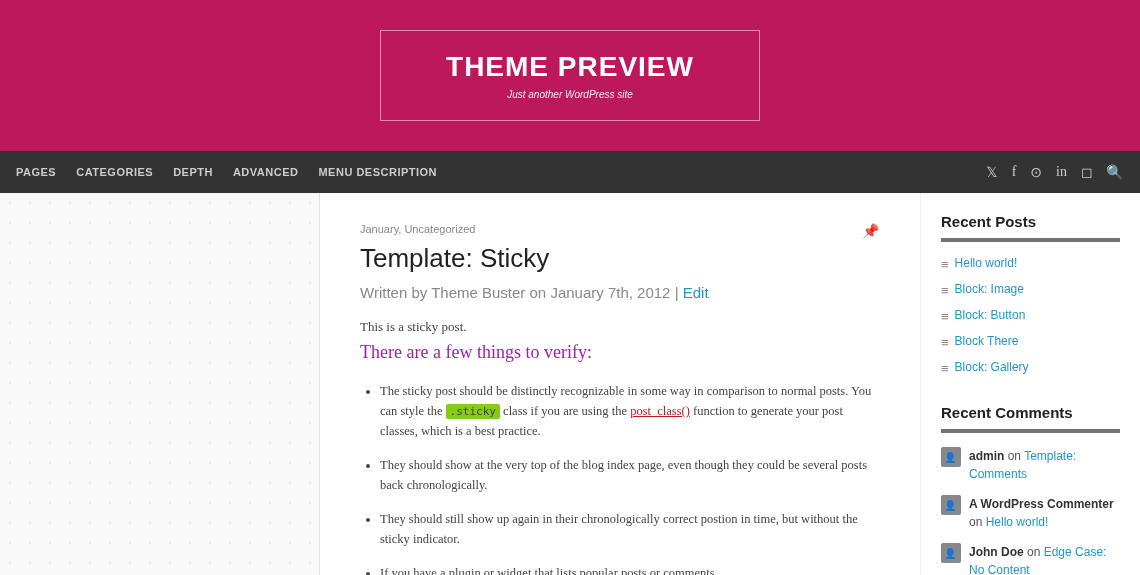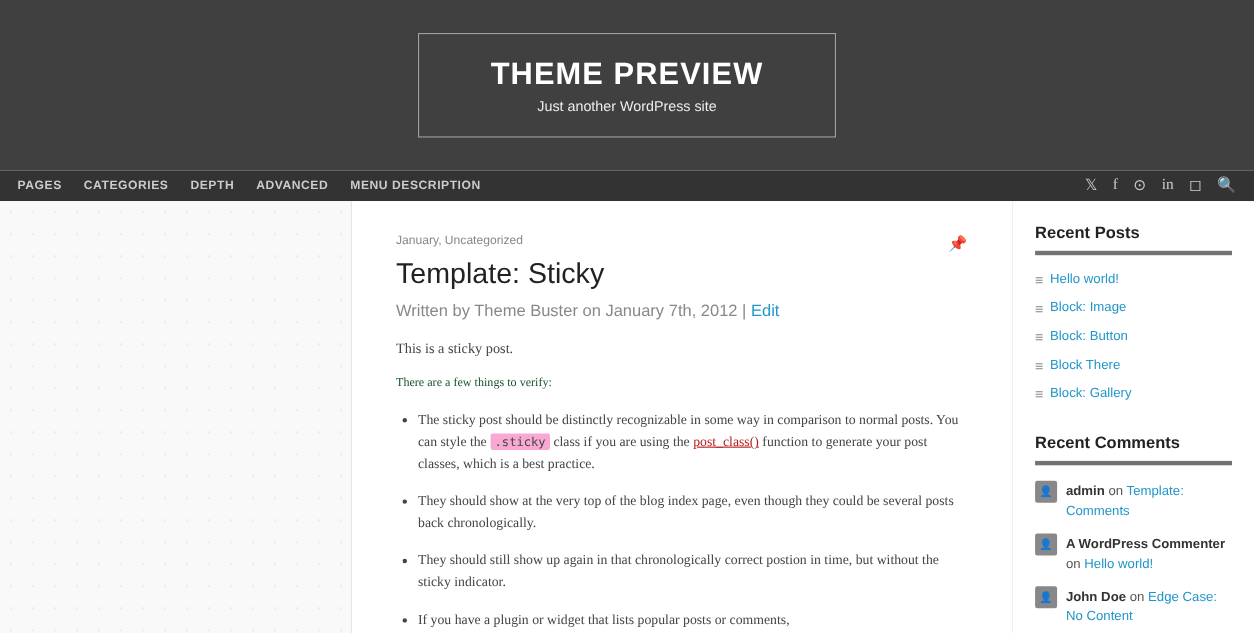--- a/index.html
+++ b/index.html
@@ -1,51 +1,52 @@
 <!DOCTYPE html>
 <html><head>
   <meta charset="utf-8">
   <style>
     * { margin: 0; padding: 0; box-sizing: border-box; }
     body { font-family: Georgia, 'Times New Roman', serif; font-size: 14px; color: #333; background: #f1f1f1; }
 
     
     #site-header {
-      background: #404040;
+      background: #be185d;
       padding: 30px 20px;
       text-align: center;
     }
     .header-box {
       display: inline-block;
       border: 1px solid rgba(255,255,255,0.5);
       padding: 20px 60px;
       min-width: 380px;
     }
     .site-title {
       color: #fff;
       font-family: Arial, sans-serif;
       font-size: 28px;
       font-weight: bold;
       letter-spacing: 1px;
     }
     .site-tagline {
       color: rgba(255,255,255,0.9);
       font-family: Arial, sans-serif;
-      font-size: 13px;
+      font-size: 10px;
       margin-top: 6px;
+      font-style: italic;
     }
 
     
     #site-nav {
       background: #333;
       display: flex;
       align-items: center;
       justify-content: space-between;
       padding: 0 16px;
-      height: 28px;
+      height: 42px;
     }
     .nav-links {
       display: flex;
       gap: 20px;
     }
     .nav-link {
       color: #ccc;
       font-family: Arial, sans-serif;
       font-size: 11px;
       font-weight: bold;
@@ -114,41 +115,40 @@
     .post-meta a, .post-meta span {
       color: #888;
     }
     .post-meta .edit-link {
       color: #2196c9;
       cursor: pointer;
     }
     .post-intro {
       font-size: 13px;
       color: #444;
-      margin-bottom: 12px;
       line-height: 1.6;
     }
     .post-heading {
-      font-size: 11px;
-      color: #14532d;
+      font-size: 18px;
+      color: #a21caf;
       margin-bottom: 14px;
       line-height: 1.6;
     }
     .post-list {
       padding-left: 20px;
       margin-bottom: 10px;
     }
     .post-list li {
       font-size: 12.5px;
       color: #444;
       margin-bottom: 14px;
       line-height: 1.6;
     }
     .inline-code {
-      background: #f9a8d4;
+      background: #84cc16;
       font-family: monospace;
       font-size: 11px;
       padding: 1px 4px;
       border-radius: 2px;
     }
     .post-link {
       color: #b91c1c;
       text-decoration: underline;
     }
     .sticky-pin {
@@ -279,21 +279,21 @@
     </div>
 
     <p class="post-intro">This is a sticky post.</p>
     <p class="post-heading">There are a few things to verify:</p>
 
     <ul class="post-list">
       <li>
         The sticky post should be distinctly recognizable in some way in comparison to normal posts. You can style the <code class="inline-code">.sticky</code> class if you are using the <a class="post-link">post_class()</a> function to generate your post classes, which is a best practice.
       </li>
       <li>They should show at the very top of the blog index page, even though they could be several posts back chronologically.</li>
-      <li>They should still show up again in that chronologically correct postion in time, but without the sticky indicator.</li>
+      <li>They should still show up again in their chronologically correct postion in time, but without the sticky indicator.</li>
       <li>If you have a plugin or widget that lists popular posts or comments,</li>
     </ul>
 
   </main>
 
   <aside id="sidebar">
 
     <div class="sidebar-section">
       <h3 class="sidebar-title">Recent Posts</h3>
       <ul class="sidebar-list">

